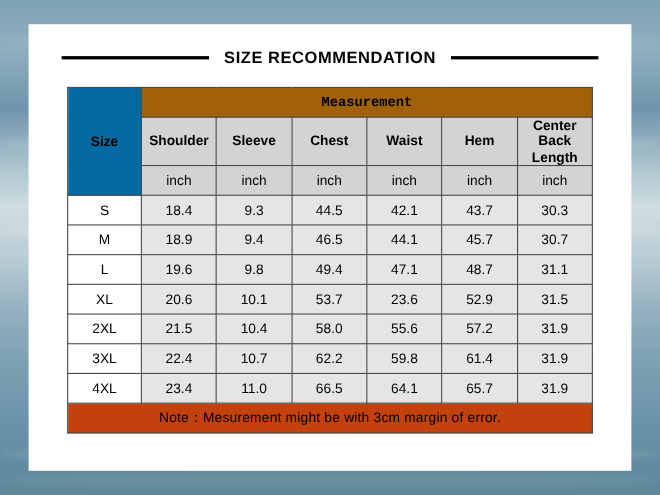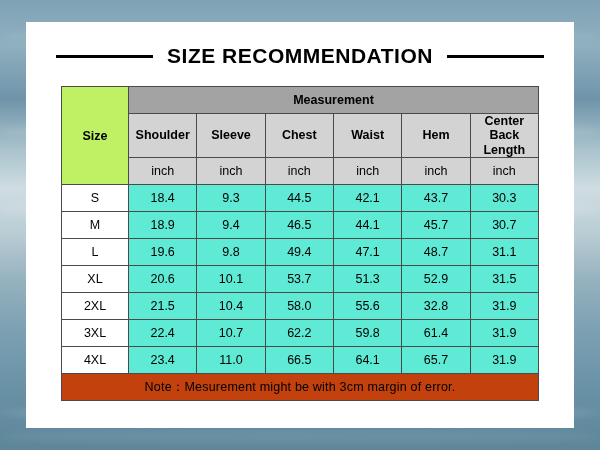--- a/index.html
+++ b/index.html
@@ -62,21 +62,21 @@
     margin: 22px 30px 0 30px;
   }
   .title-rule {
     flex: 1 1 auto;
     height: 3px;
     background: #000;
   }
   .title-text {
     flex: 0 0 auto;
     padding: 0 14px;
-    font-size: 21px;
+    font-size: 15px;
     font-weight: bold;
     letter-spacing: .5px;
     color: #000;
     white-space: nowrap;
   }
 
   table.size-table {
     margin: 18px auto 0 auto;
     border-collapse: collapse;
     width: 478px;
@@ -85,46 +85,47 @@
   table.size-table th,
   table.size-table td {
     border: 1px solid #4a4a4a;
     text-align: center;
     font-size: 12.5px;
     color: #000;
     padding: 0;
     height: 26px;
   }
   th.size-cell {
-    background: #bef264;
+    background: #0369a1;
     font-weight: bold;
     font-size: 13px;
     width: 66px;
   }
   th.meas-head {
-    background: #a3a3a3;
+    background: #a16207;
     font-weight: bold;
     font-size: 13.5px;
     height: 28px;
+    font-family: Liberation Mono, monospace;
   }
   th.col-head {
     background: #d3d3d3;
     font-weight: bold;
     font-size: 13px;
     line-height: 1.15;
     height: 60px;
     margin-left: 16px;
   }
   td.unit {
     background: #d3d3d3;
     font-weight: normal;
     font-size: 12.5px;
   }
   td.data {
-    background: #5eead4;
+    background: #e5e5e5;
     font-size: 12.5px;
     height: 27px;
   }
   td.size-label {
     background: #ffffff;
     font-size: 12.5px;
   }
   td.note {
     background: #c2410c;
     font-size: 12px;
@@ -198,31 +199,31 @@
           <td class="data">49.4</td>
           <td class="data">47.1</td>
           <td class="data">48.7</td>
           <td class="data">31.1</td>
         </tr>
         <tr>
           <td class="size-label">XL</td>
           <td class="data">20.6</td>
           <td class="data">10.1</td>
           <td class="data">53.7</td>
-          <td class="data">51.3</td>
+          <td class="data">23.6</td>
           <td class="data">52.9</td>
           <td class="data">31.5</td>
         </tr>
         <tr>
           <td class="size-label">2XL</td>
           <td class="data">21.5</td>
           <td class="data">10.4</td>
           <td class="data">58.0</td>
           <td class="data">55.6</td>
-          <td class="data">32.8</td>
+          <td class="data">57.2</td>
           <td class="data">31.9</td>
         </tr>
         <tr>
           <td class="size-label">3XL</td>
           <td class="data">22.4</td>
           <td class="data">10.7</td>
           <td class="data">62.2</td>
           <td class="data">59.8</td>
           <td class="data">61.4</td>
           <td class="data">31.9</td>

